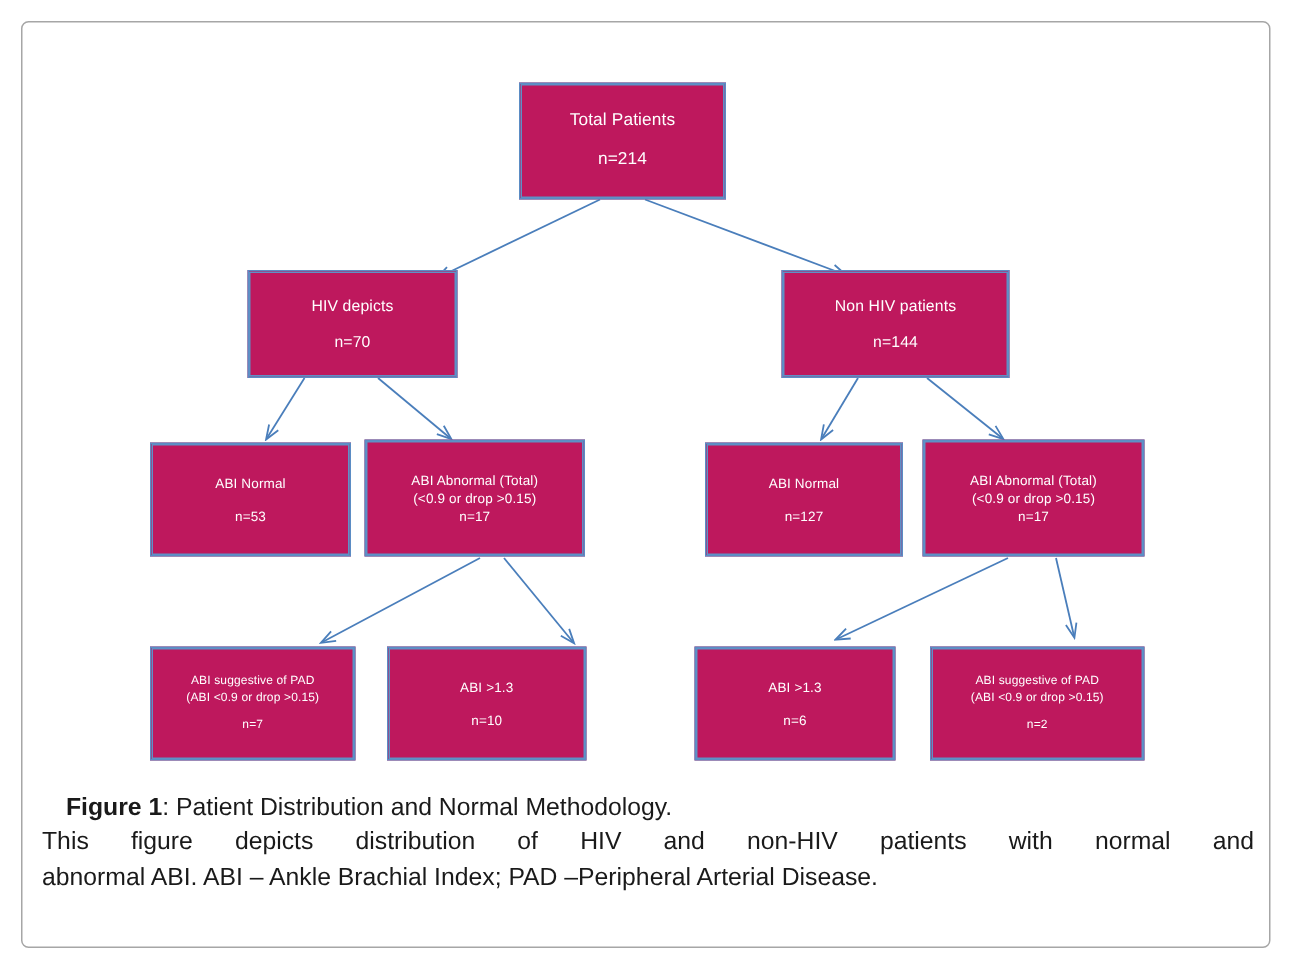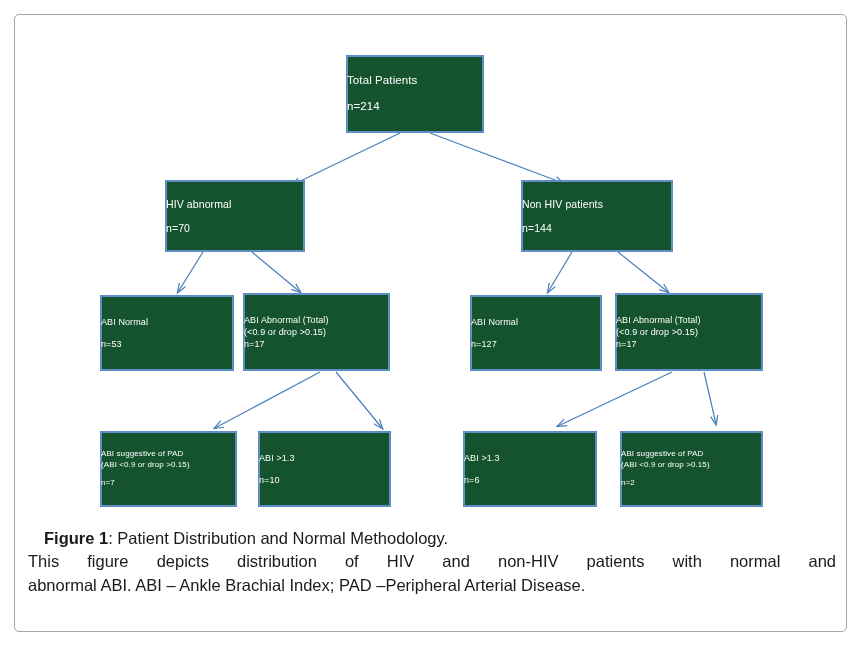--- a/index.html
+++ b/index.html
@@ -37,26 +37,26 @@
     height: 520px;
   }
   #flow-svg {
     position: absolute;
     left: 0;
     top: 0;
   }
   .node {
     position: absolute;
     box-sizing: border-box;
-    background: #14532d;
+    background: #be185d;
     border: 1px solid #5b8cc4;
     box-shadow: inset 0 0 0 1px #5f90c6;
     display: flex;
     flex-direction: column;
-    align-items: flex-start;
+    align-items: center;
     justify-content: center;
     color: #ffffff;
     text-align: center;
     line-height: 1.35;
     letter-spacing: 0.1px;
   }
   .node .ln {
     display: block;
     white-space: nowrap;
   }
@@ -117,21 +117,21 @@
         <path d="M704,372 L716,424"></path>
       </g>
     </svg>
 
     <div class="node size-lg" style="left:346px;top:55px;width:138px;height:78px;">
       <span class="ln">Total Patients</span>
       <span class="ln gap-top-lg">n=214</span>
     </div>
 
     <div class="node size-md" style="left:165px;top:180px;width:140px;height:72px;">
-      <span class="ln">HIV abnormal</span>
+      <span class="ln">HIV depicts</span>
       <span class="ln gap-top-lg">n=70</span>
     </div>
 
     <div class="node size-md" style="left:521px;top:180px;width:152px;height:72px;">
       <span class="ln">Non HIV patients</span>
       <span class="ln gap-top-lg">n=144</span>
     </div>
 
     <div class="node size-sm" style="left:100px;top:295px;width:134px;height:76px;">
       <span class="ln">ABI Normal</span>

